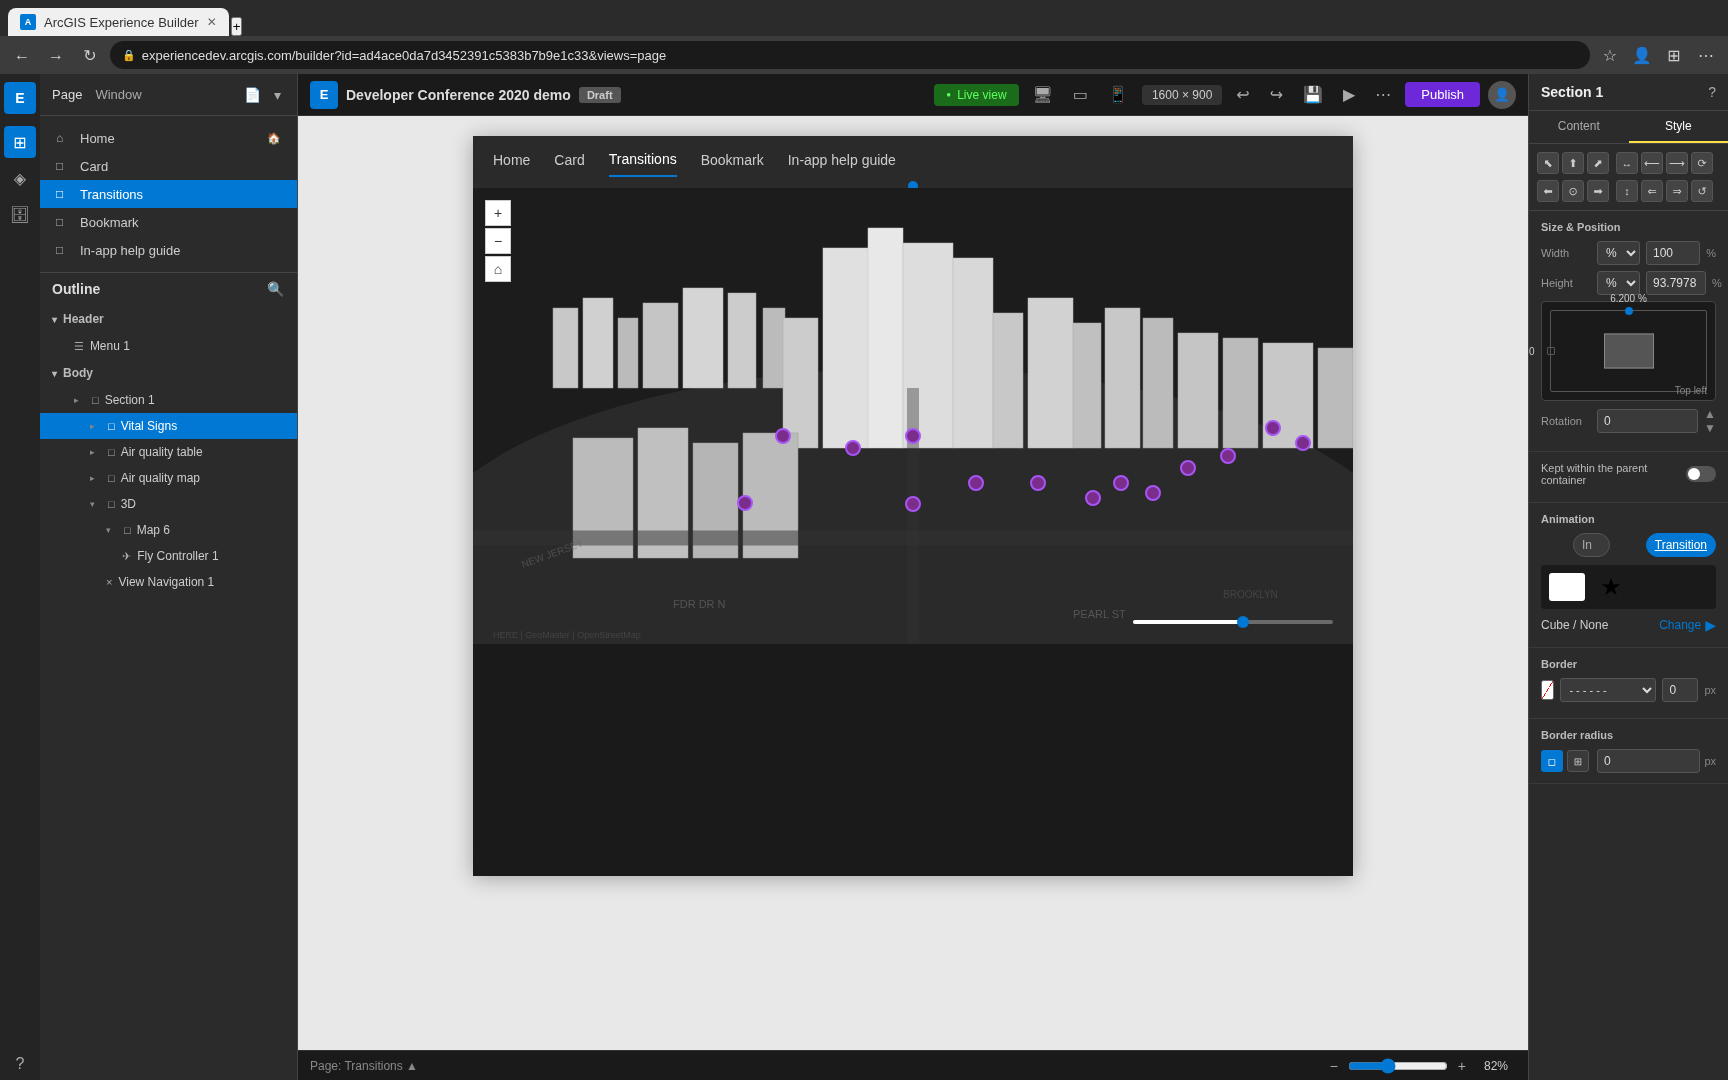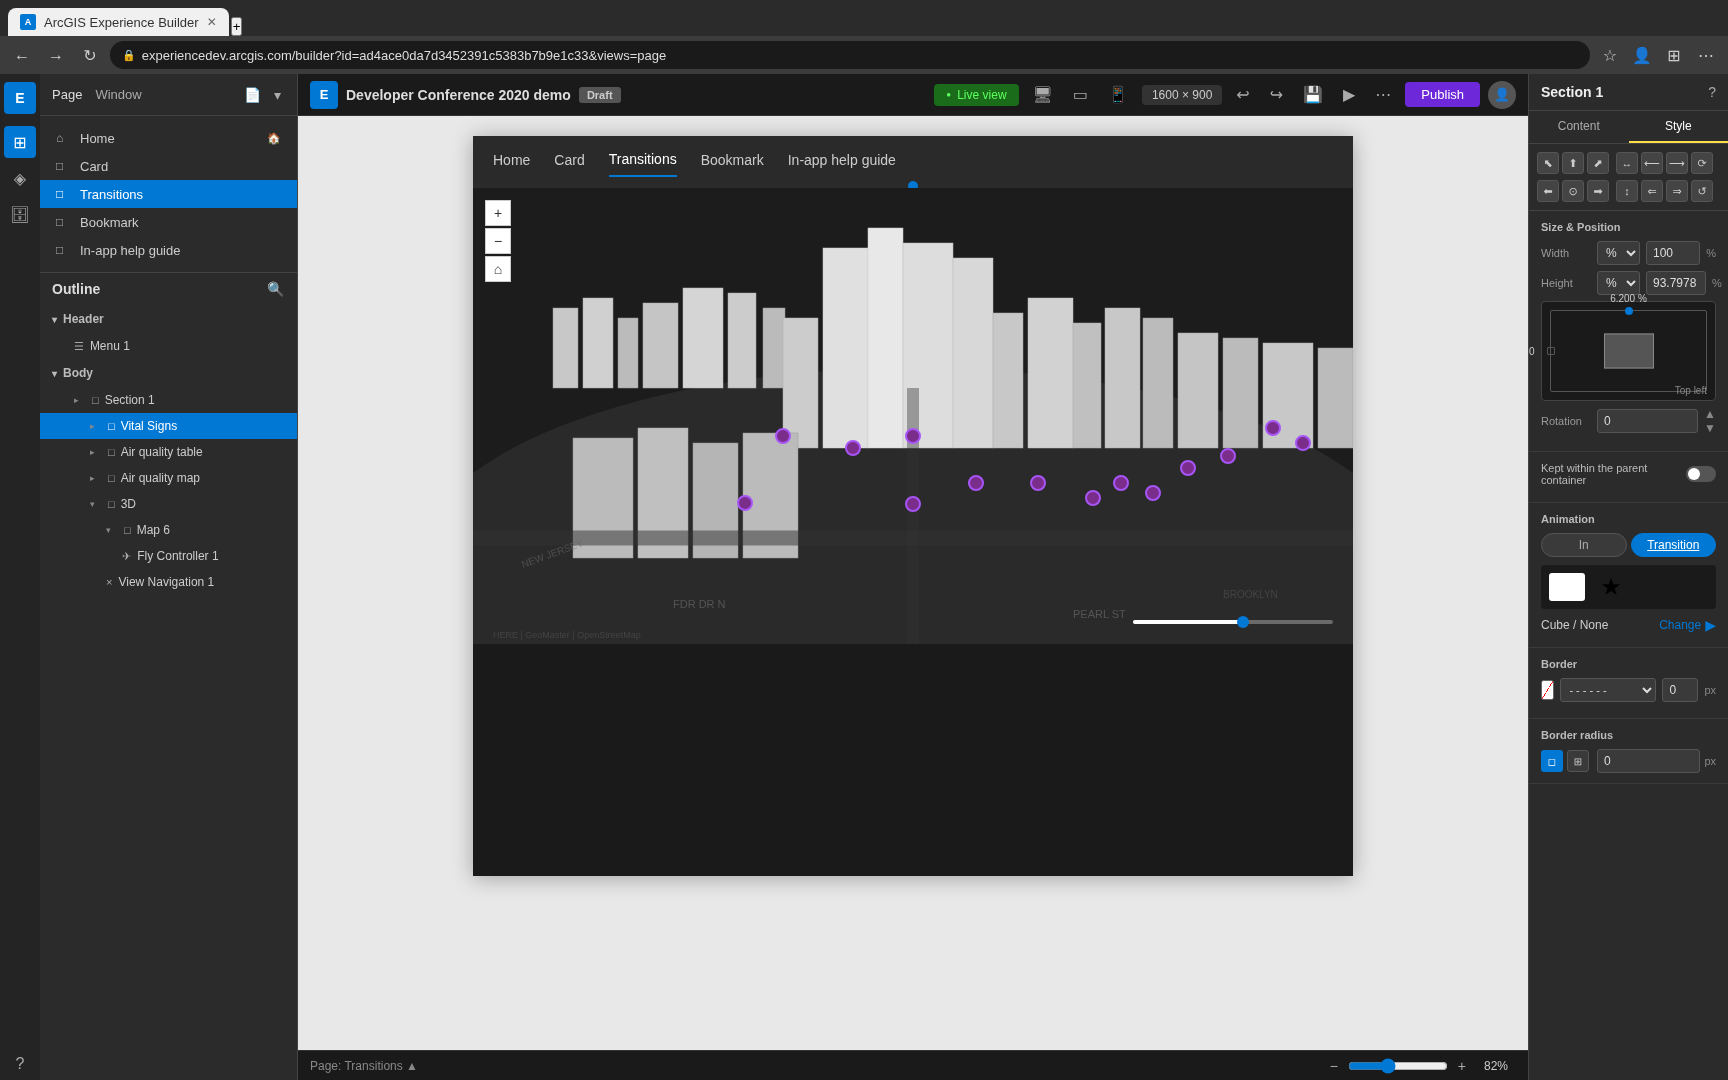--- a/index.html
+++ b/index.html
@@ -114,21 +114,21 @@
     .prop-label { color: #999; font-size: 11px; width: 50px; flex-shrink: 0; }
     .prop-input { flex: 1; background: #3a3a3a; border: 1px solid #555; border-radius: 3px; color: #ddd; font-size: 12px; padding: 3px 6px; height: 24px; }
     .prop-unit { color: #888; font-size: 11px; }
     .prop-select { background: #3a3a3a; border: 1px solid #555; border-radius: 3px; color: #ddd; font-size: 12px; padding: 2px 4px; height: 24px; cursor: pointer; }
 
     
     .position-diagram { background: #1a1a1a; border: 1px solid #444; border-radius: 4px; padding: 8px; margin: 6px 0; position: relative; height: 100px; }
 
     
     .anim-tabs { display: flex; gap: 4px; margin-bottom: 8px; }
-    .anim-tab { flex: 1; padding: 4px 8px; text-align: center; font-size: 12px; border-radius: 12px; cursor: pointer; color: #aaa; background: #3a3a3a; border: 1px solid #555; }
+    .anim-tab { flex: 1; padding: 4px 8px; font-size: 12px; border-radius: 12px; cursor: pointer; color: #aaa; background: #3a3a3a; border: 1px solid #555; margin-left: 32px; }
     .anim-tab.active { background: #0078d4; color: white; border-color: #0078d4; text-decoration: underline; }
 
     .anim-preview { display: flex; gap: 8px; align-items: center; padding: 8px; background: #1a1a1a; border-radius: 4px; margin-bottom: 8px; }
     .anim-thumb-white { width: 36px; height: 28px; background: white; border-radius: 3px; }
     .anim-thumb-star { width: 36px; height: 28px; display: flex; align-items: center; justify-content: center; font-size: 24px; }
 
     .toggle-row { display: flex; align-items: center; justify-content: space-between; margin-bottom: 6px; }
     .toggle-label { color: #bbb; font-size: 11px; }
     .toggle { width: 32px; height: 16px; background: #666; border-radius: 8px; position: relative; cursor: pointer; }
     .toggle.off { background: #555; }

